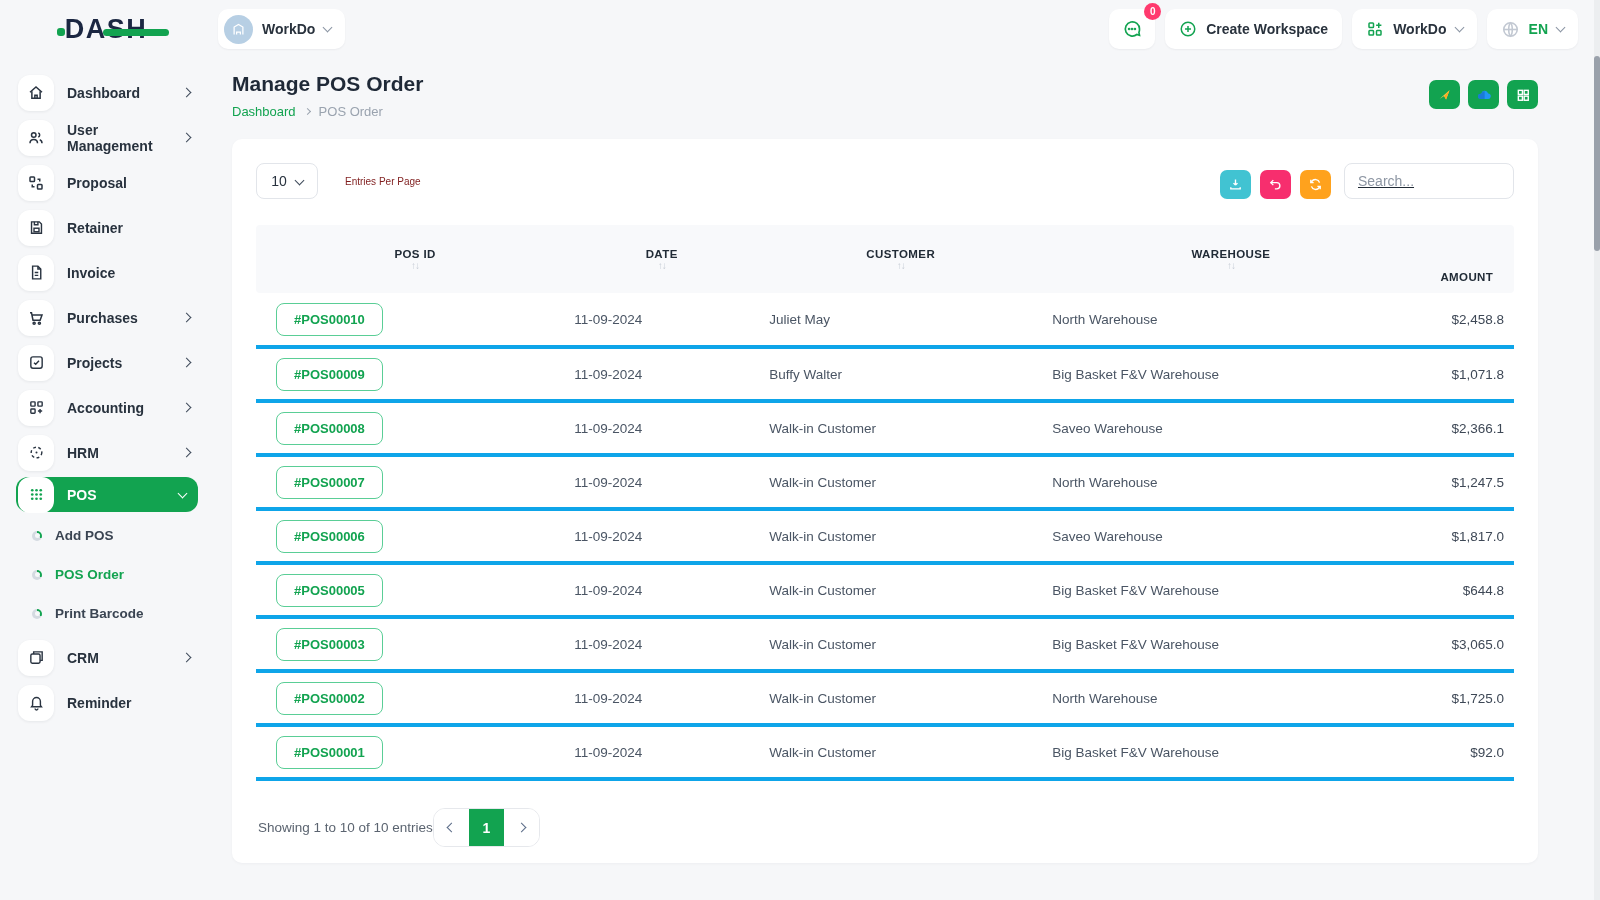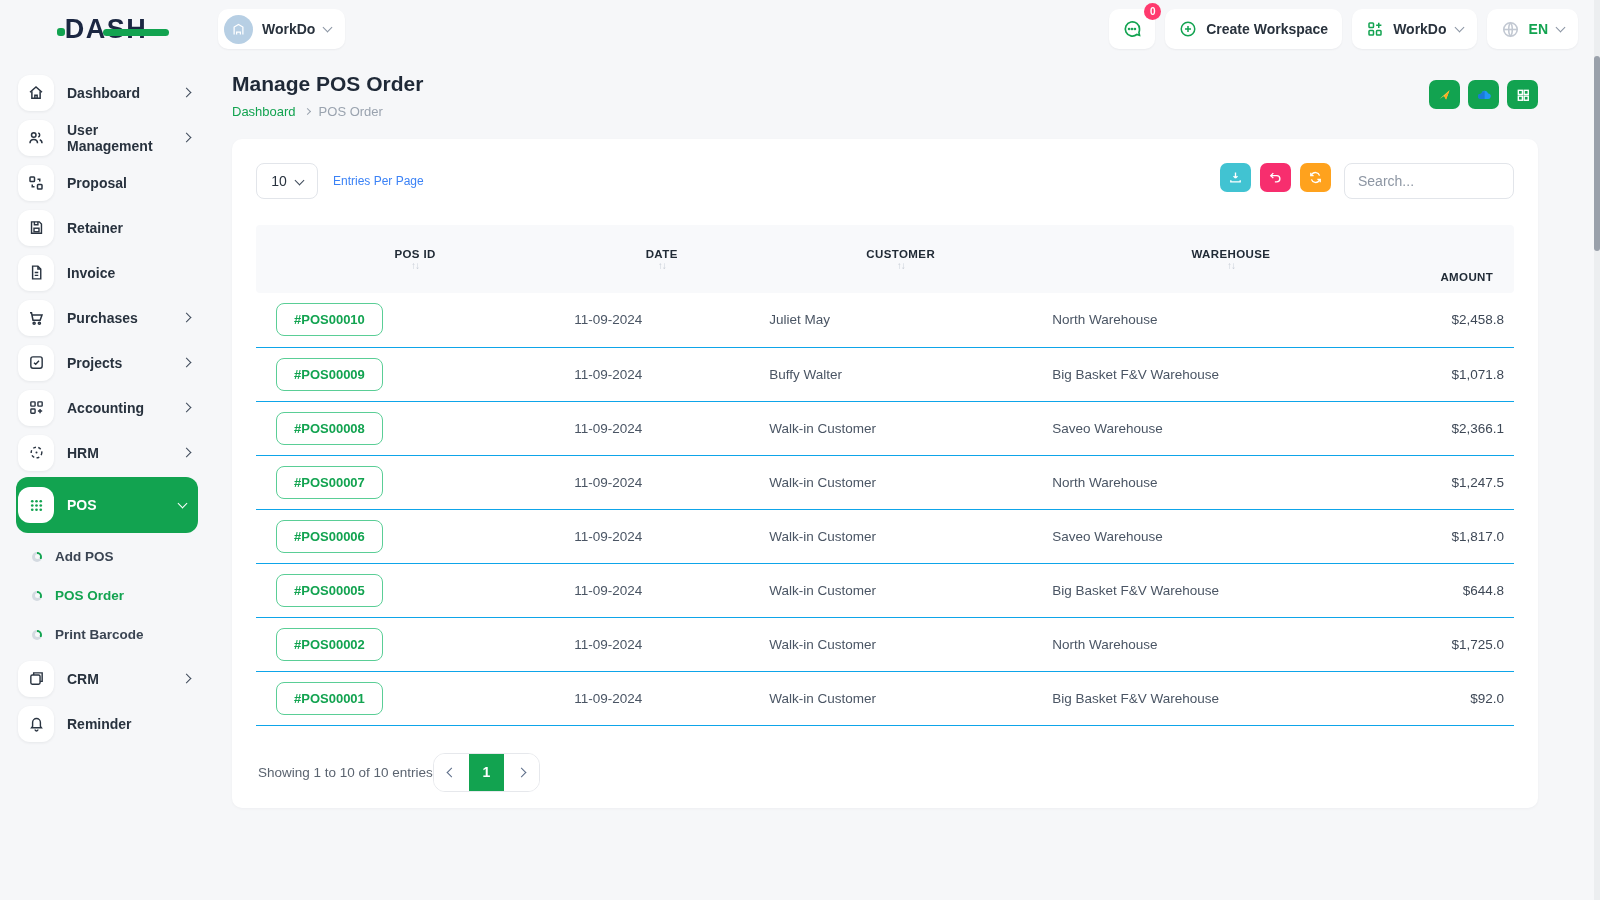--- a/index.html
+++ b/index.html
@@ -38,21 +38,21 @@
   
   .layout { display:flex; }
   .sidebar { width:212px; padding:12px 14px 0 16px; flex:none; }
   .side-item { display:flex; align-items:center; gap:13px; height:45px; padding:0 8px 0 2px;
     cursor:pointer; color:#28323e; }
   .icon-tile { width:36px; height:36px; border-radius:12px; background:#fff; flex:none;
     display:flex; align-items:center; justify-content:center;
     box-shadow:0 1px 3px rgba(16,24,40,.07); color:#2a3441; }
   .side-label { flex:1; font-size:14px; font-weight:600; }
   .side-item .chev { color:#3e4a5a; }
-  .side-item.active { background:var(--green); border-radius:12px; height:56px;
+  .side-item.active { background:var(--green); border-radius:12px; height:35px;
     padding-right:12px; margin:2px 0; }
   .side-item.active .side-label, .side-item.active .chev { color:#fff; }
   .side-item.active .icon-tile { box-shadow:none; color:var(--green); }
   .subnav { padding:2px 0 2px 16px; }
   .sub-item { display:flex; align-items:center; gap:13px; height:39px; cursor:pointer;
     color:#3a4452; font-size:13.5px; font-weight:600; padding-right:10px; }
   .sub-item .bullet { width:10px; height:10px; border-radius:50%; flex:none;
     background:conic-gradient(var(--green) 0 32%, #d4dae1 32% 100%);
     display:flex; align-items:center; justify-content:center; }
   .sub-item .bullet::after { content:""; width:5px; height:5px; border-radius:50%; background:#f6f7f9; }
@@ -73,22 +73,22 @@
     border:none; display:flex; align-items:center; justify-content:center; cursor:pointer; }
 
   
   .card { background:#fff; border-radius:10px; margin-top:20px;
     padding:24px 24px 16px; box-shadow:0 1px 3px rgba(16,24,40,.04); }
   .controls { display:flex; align-items:center; }
   .select-box { width:62px; height:36px; border:1px solid #e2e5ea; border-radius:8px;
     background:#fff; display:flex; align-items:center; justify-content:center; gap:9px;
     font-size:14px; color:#28323e; cursor:pointer; }
   .select-box .chev { color:#3e4a5a; margin-top:-2px; }
-  .entries-label { margin-left:15px; font-size:12px; color:#3b82f6; }
-  .controls-right { margin-left:auto; display:flex; align-items:flex-start; }
+  .entries-label { margin-left:27px; font-size:10px; color:#7f1d1d; }
+  .controls-right { margin-left:auto; display:flex; align-items:flex-end;text-decoration:underline; }
   .tool-btn { width:31px; height:29px; border-radius:7px; border:none; margin-left:9px;
     display:flex; align-items:center; justify-content:center; color:#fff; cursor:pointer; }
   .tool-btn.cyan { background:var(--cyan); }
   .tool-btn.pink { background:var(--pink); }
   .tool-btn.orange { background:var(--orange); }
   .search { width:170px; height:36px; border:1px solid #e2e5ea; border-radius:8px;
     margin-left:13px; padding:0 13px; font-size:14px; color:#4b5563; outline:none;
     font-family:inherit; background:#fff; }
   .search::placeholder { color:#8d96a3; }
 
@@ -96,21 +96,21 @@
   col.c-pos{width:24.5%} col.c-date{width:15.5%} col.c-cust{width:22.5%}
   col.c-wh{width:30%} col.c-amt{width:7.5%}
   thead th { background:#f8f9fb; padding:10px 10px; text-align:left; cursor:pointer; }
   thead th:first-child { padding-left:20px; border-radius:4px 0 0 4px; }
   thead th:last-child { border-radius:0 4px 4px 0; }
   .thflex { display:flex; align-items:center; justify-content:space-between;
     font-size:11.5px; font-weight:700; letter-spacing:.4px; color:#212b36;
     text-transform:uppercase;flex-direction:column; }
   .thflex.end { justify-content:flex-end;margin-top:36px; }
   .sort { font-size:10px; color:#c6ccd5; letter-spacing:-1px; font-weight:400; }
-  tbody td { height:54px; padding:0 10px; border-bottom:1px solid #0ea5e9;
+  tbody td { height:54px; padding:0 10px; border-bottom:4px solid #0ea5e9;
     font-size:13.5px; color:#4a5564; }
   tbody td:first-child { padding-left:20px; }
   td.amount { text-align:right; color:#3e4856; }
   .pos-badge { display:inline-block; border:1px solid #5ace96; color:var(--green);
     background:#fff; font-size:13px; font-weight:600; padding:8px 17px;
     border-radius:8px; cursor:pointer; }
 
   .table-footer { display:flex; align-items:center; justify-content:flex-start;
     margin-top:27px; padding:0 2px; }
   .showing { font-size:13.5px; color:#5b6470; }
@@ -504,20 +504,27 @@
               <td class="amount">$1,817.0</td>
             </tr>
             <tr>
               <td><span class="pos-badge">#POS00005</span></td>
               <td>11-09-2024</td>
               <td>Walk-in Customer</td>
               <td>Big Basket F&amp;V Warehouse</td>
               <td class="amount">$644.8</td>
             </tr>
             <tr>
+              <td><span class="pos-badge">#POS00003</span></td>
+              <td>11-09-2024</td>
+              <td>Walk-in Customer</td>
+              <td>Big Basket F&amp;V Warehouse</td>
+              <td class="amount">$3,065.0</td>
+            </tr>
+            <tr>
               <td><span class="pos-badge">#POS00002</span></td>
               <td>11-09-2024</td>
               <td>Walk-in Customer</td>
               <td>North Warehouse</td>
               <td class="amount">$1,725.0</td>
             </tr>
             <tr>
               <td><span class="pos-badge">#POS00001</span></td>
               <td>11-09-2024</td>
               <td>Walk-in Customer</td>

